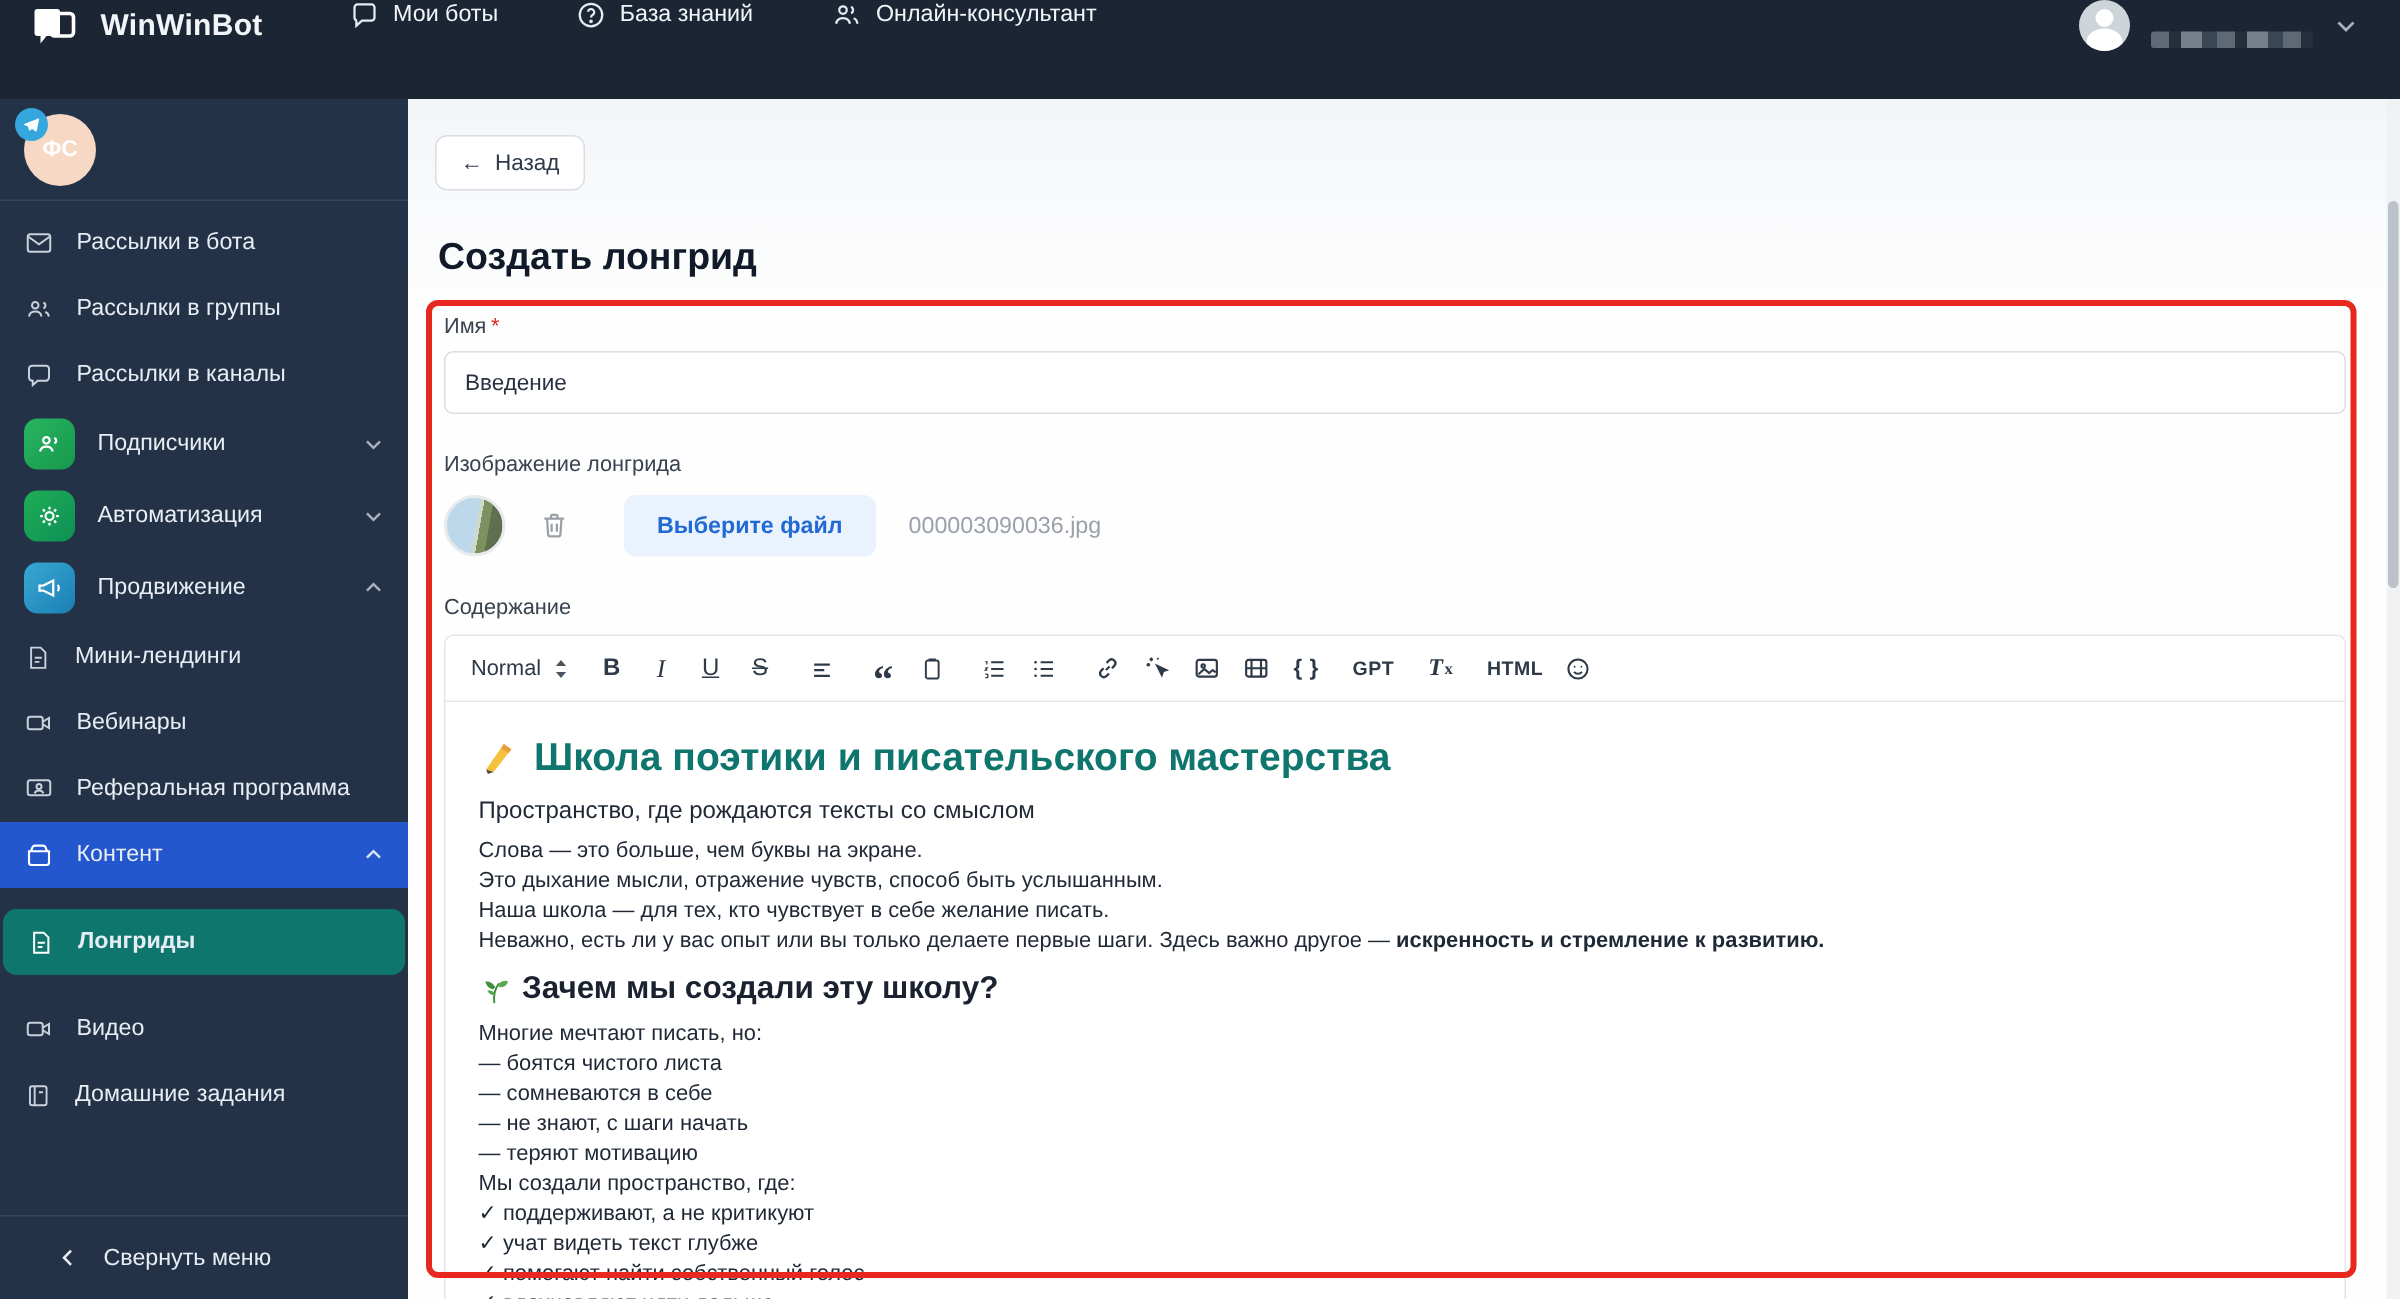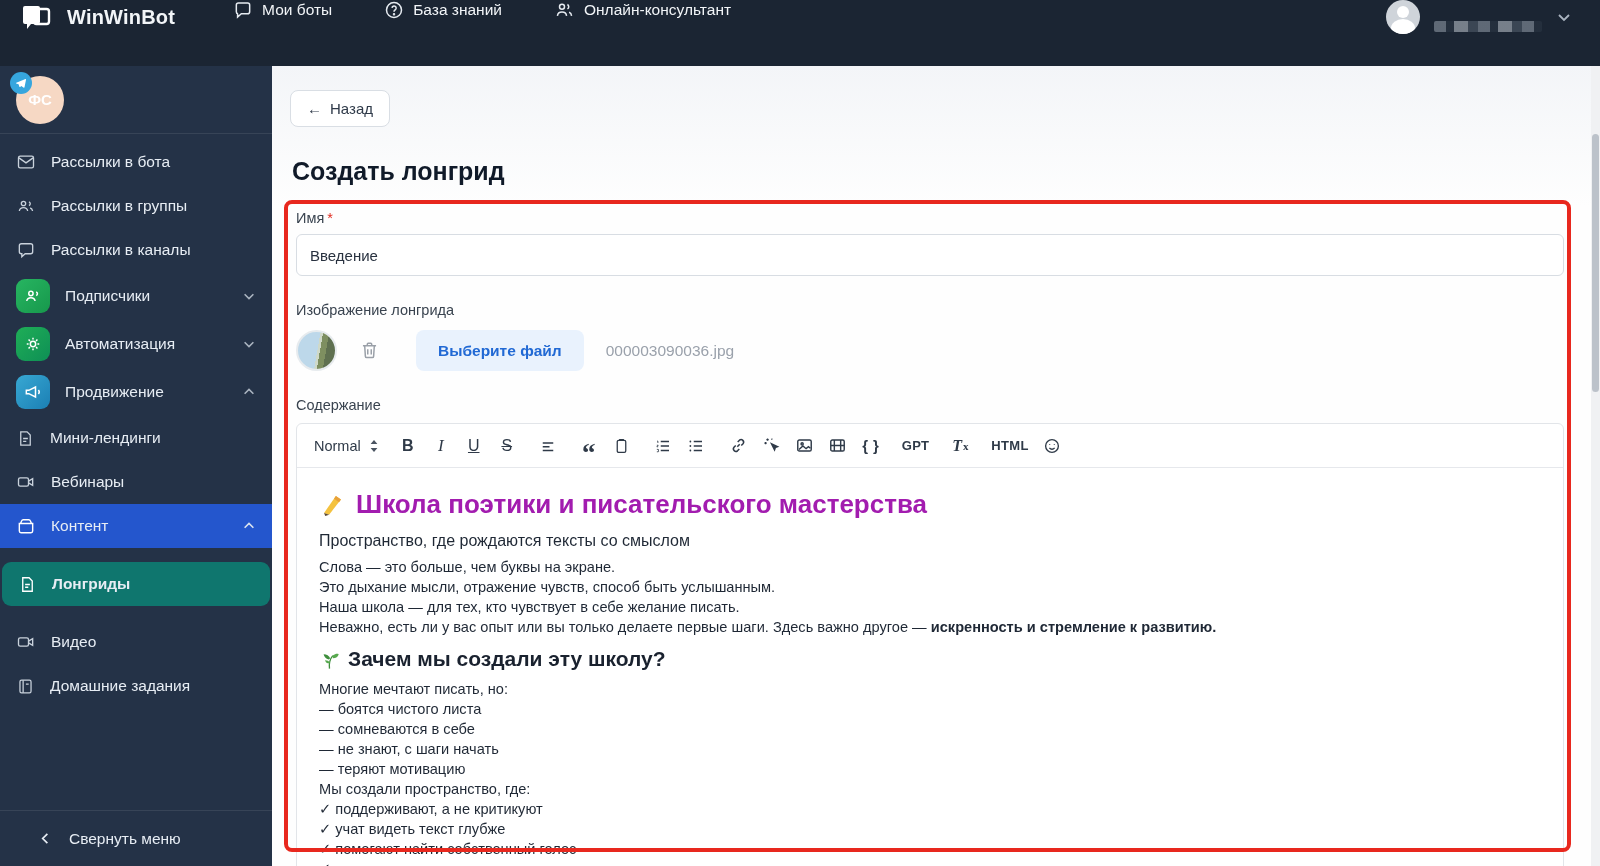--- a/index.html
+++ b/index.html
@@ -86,21 +86,21 @@
   .tb-style { font-size:14.5px; color:#2f3a48; gap:8px; margin-right:6px; }
   .tb-b { font-weight:700; font-size:16px; }
   .tb-i { font-family:"Liberation Serif", serif; font-style:italic; font-size:17px; }
   .tb-u { text-decoration:underline; font-size:16px; }
   .tb-s { text-decoration:line-through; font-size:16px; }
   .tb-quote { font-family:"Liberation Serif", serif; font-size:27px; font-weight:700; line-height:10px; padding-top:14px; }
   .tb-text { font-size:13px; font-weight:600; letter-spacing:.3px; }
   .tb-tx { font-family:"Liberation Serif", serif; font-style:italic; font-size:16px; font-weight:600; }
   .tb-tx .sub { font-size:11px; font-style:normal; font-weight:700; vertical-align:-3px; margin-left:1px; }
   .editor-content { padding:15px 22px 0 22px; color:#1a2330; }
-  .ed-h1 { font-size:26px; font-weight:700; color:#a21caf; display:flex; align-items:center; gap:10px; margin:6px 0 12px; }
+  .ed-h1 { font-size:26px; font-weight:700; color:#0f766e; display:flex; align-items:center; gap:10px; margin:6px 0 12px; }
   .ed-sub { font-size:16px; margin-bottom:7px; color:#1f2835; }
   .ed-line { font-size:14.6px; line-height:20px; color:#1f2835; }
   .ed-h2 { font-size:21px; font-weight:700; color:#1a222f; display:flex; align-items:center; gap:8px; margin:10px 0 8px;text-align:center; }
   .b { font-weight:700; }
 
   
   .annotation-rect { position:absolute; left:284px; top:200px; width:1287px; height:652px;
     border:4px solid #e8281e; border-radius:8px; pointer-events:none; z-index:40; }
 
   
@@ -267,20 +267,30 @@
         <span class="grow">Мини-лендинги</span>
       </div>
       <div class="nav-item">
         <span>
           <svg width="20" height="20" viewBox="0 0 24 24" fill="none" stroke="#c9d2dc" stroke-width="1.6">
             <rect x="3" y="7" width="12" height="10" rx="2"></rect>
               <path d="M15 11l5-3v8l-5-3"></path>
           </svg>
         </span>
         <span class="grow">Вебинары</span>
+      </div>
+      <div class="nav-item">
+        <span>
+          <svg width="20" height="20" viewBox="0 0 24 24" fill="none" stroke="#c9d2dc" stroke-width="1.6">
+            <rect x="3" y="5" width="18" height="12" rx="2"></rect>
+              <circle cx="12" cy="10" r="2"></circle>
+            <path d="M8.5 15.5c.5-1.6 1.8-2.4 3.5-2.4s3 .8 3.5 2.4"></path>
+          </svg>
+        </span>
+        <span class="grow">Реферальная программа</span>
       </div>
 
       <div class="nav-item nav-section-active">
         <span>
           <svg width="20" height="20" viewBox="0 0 24 24" fill="none" stroke="#fff" stroke-width="1.7">
             <path d="M4 9h16v9a2 2 0 0 1-2 2H6a2 2 0 0 1-2-2z"></path>
             <path d="M5.5 9l1.3-3.2A2 2 0 0 1 8.7 4.5h6.6a2 2 0 0 1 1.9 1.3L18.5 9"></path>
           </svg>
         </span>
         <span class="grow">Контент</span>

